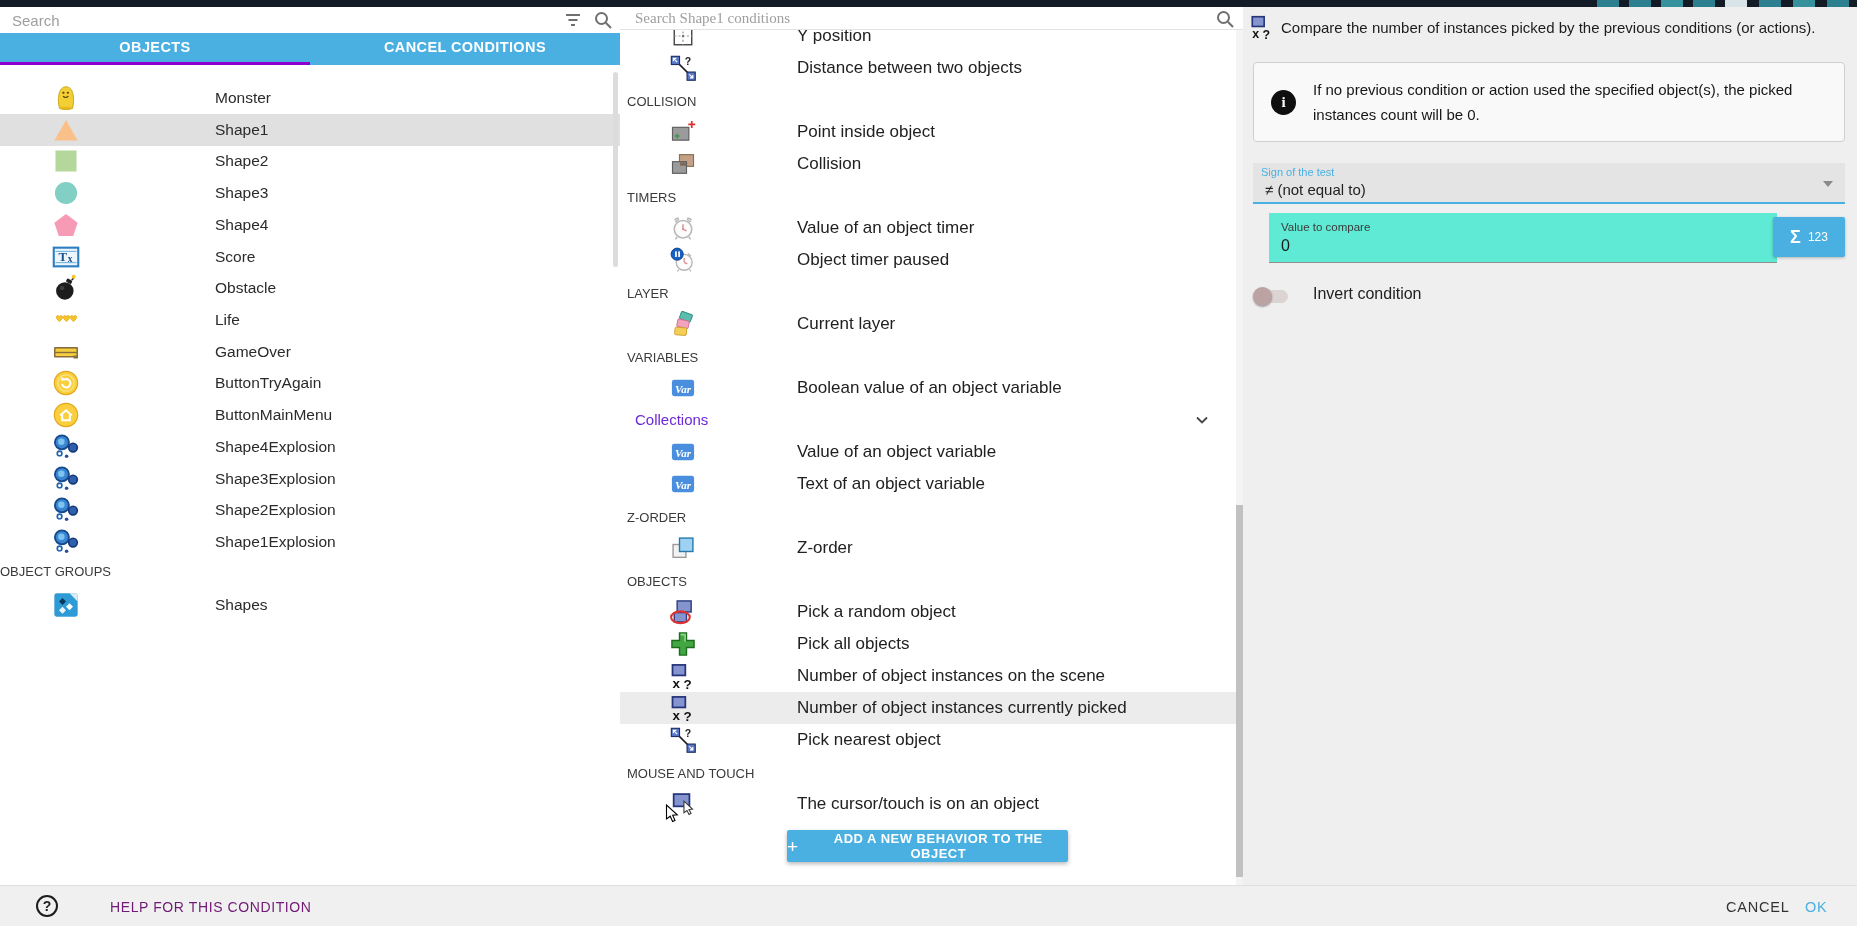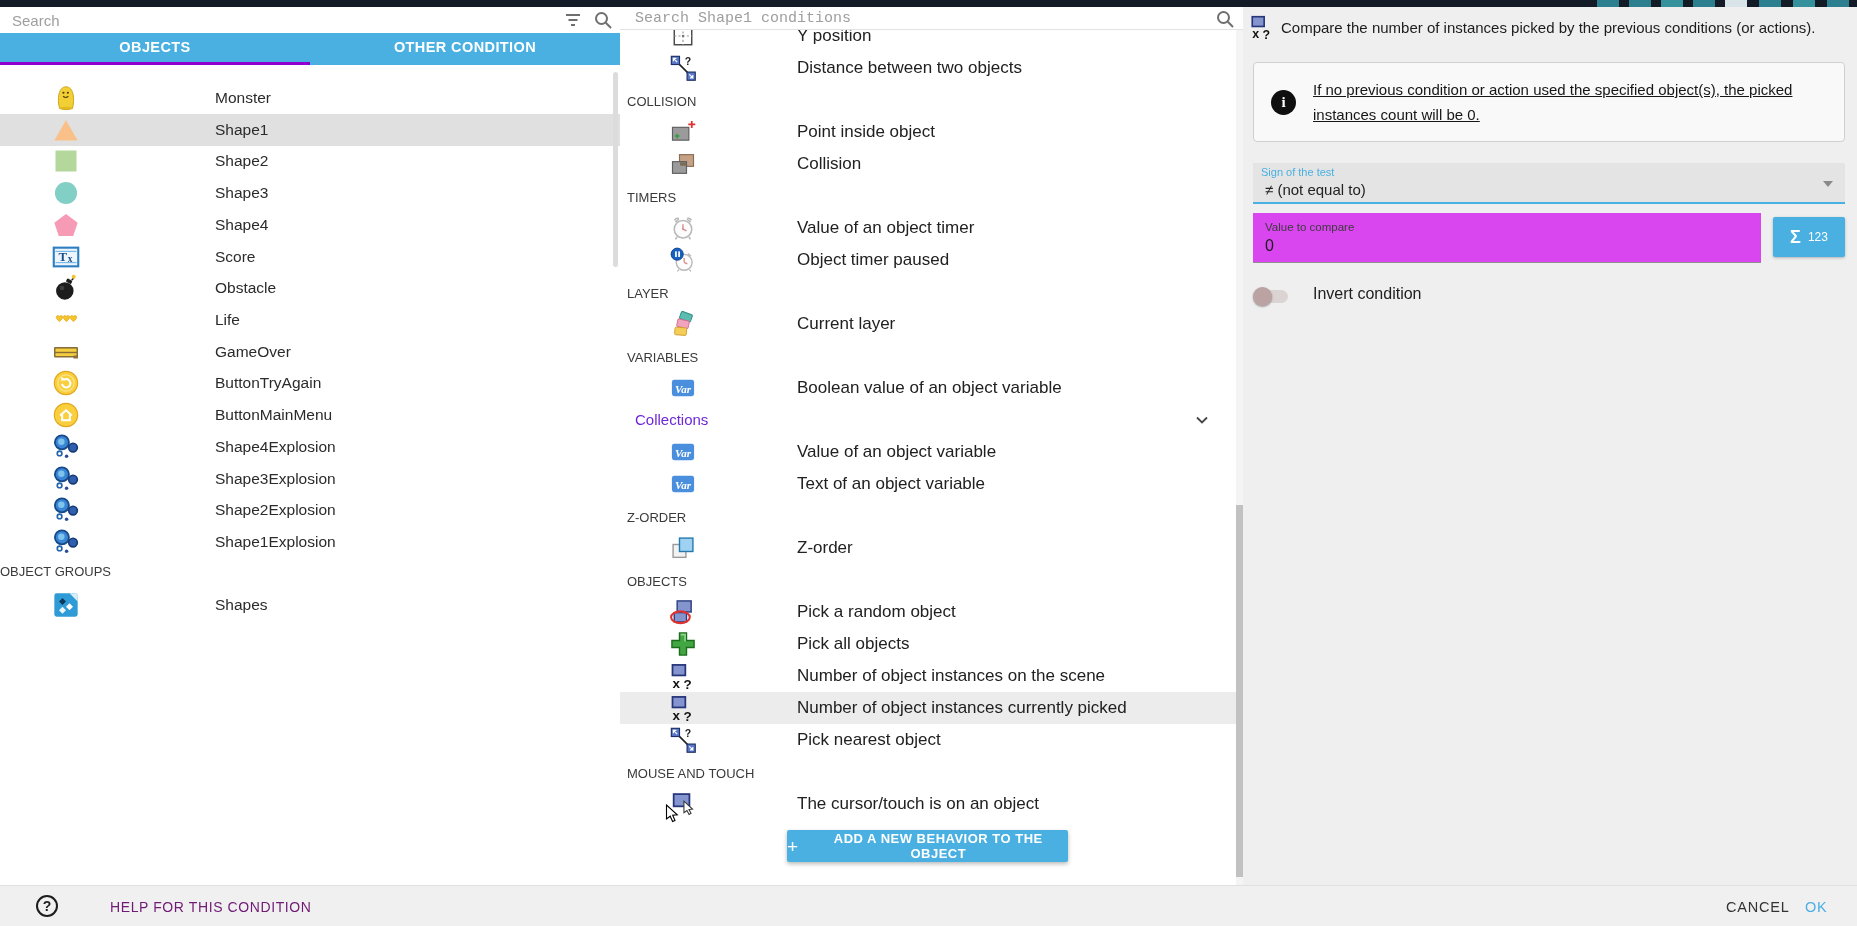--- a/index.html
+++ b/index.html
@@ -34,42 +34,42 @@
   .cond-list { position:absolute; left:0; top:13px; width:623px; height:865px; }
   .cond-row { position:absolute; left:0; width:616px; height:32px; cursor:pointer; }
   .cond-row.selected { background:#ececec; }
   .cond-icon { position:absolute; left:49px; top:2px; width:28px; height:28px; }
   .cond-icon svg { width:28px; height:28px; display:block; }
   .cond-label { position:absolute; left:177px; top:0; height:32px; line-height:32px; font-size:17px; color:#212121; white-space:nowrap; }
   .cond-header { position:absolute; left:7px; width:500px; height:32px; line-height:36px; font-size:13px; color:#3a3a3a; }
   .expander-label { position:absolute; left:15px; top:0; height:32px; line-height:32px; font-size:15px; color:#6d28d9; }
   .expander-chevron { position:absolute; right:26px; top:8px; width:16px; height:16px; }
   .mid-search { position:absolute; left:0; top:0; width:623px; height:23px; background:#fff; border-bottom:1px solid #e3e3e3; z-index:5; }
-  .mid-search input { position:absolute; left:15px; top:1px; width:560px; height:21px; border:none; outline:none; font-size:15px; color:#0f766e; font-family:Liberation Mono, monospace; background:transparent; }
+  .mid-search input { position:absolute; left:15px; top:1px; width:560px; height:21px; border:none; outline:none; font-size:15px; color:#0f766e; font-family:Liberation Serif, serif; background:transparent; }
   .mid-search input::placeholder { color:#9e9e9e; }
   .mid-search-icon { position:absolute; left:595px; top:2px; width:20px; height:20px; }
   .add-behavior-btn { position:absolute; left:167px; top:823px; width:281px; height:32px; background:#4ab0e2; color:#fff; border:none; border-radius:2px; font-size:13px; font-weight:bold; letter-spacing:.5px; cursor:pointer; box-shadow:0 2px 4px rgba(0,0,0,.28); font-family:"Liberation Sans",sans-serif; display:flex; align-items:center; justify-content:center; gap:10px; }
   .add-behavior-btn .plus { font-size:19px; font-weight:normal; line-height:1; }
   .mid-scroll-track { position:absolute; left:616px; top:0; width:7px; height:878px; background:#f4f4f4; }
   .mid-scroll-thumb { position:absolute; left:616px; top:498px; width:7px; height:372px; background:#c1c1c1; }
   .mouse-cursor { position:absolute; left:665px; top:804px; z-index:30; }
 
   
   .right-panel { position:absolute; left:1243px; top:7px; width:614px; height:878px; background:#efefef; }
   .rp-header-icon { position:absolute; left:6px; top:7px; width:26px; height:26px; }
   .rp-header-icon svg { width:26px; height:26px; }
   .rp-title { position:absolute; left:38px; top:12px; width:566px; font-size:15px; color:#1c1c1c; }
   .info-box { position:absolute; left:10px; top:55px; width:592px; height:80px; background:#f9f9f9; border:1px solid #cfcfcf; border-radius:4px; display:flex; align-items:center; }
   .info-icon { flex:0 0 auto; margin-left:17px; width:25px; height:25px; border-radius:50%; background:#0f0f0f; color:#fff; text-align:center; line-height:25px; font-size:15px; font-weight:bold; font-family:"Liberation Serif",serif; }
-  .info-text { margin-left:17px; width:545px; font-size:15px; color:#161616; line-height:25px;text-decoration:underline; }
+  .info-text { margin-left:17px; width:545px; font-size:15px; color:#161616; line-height:25px; }
   .select-field { position:absolute; left:10px; top:156px; width:592px; height:41px; background:#e4e4e4; border-bottom:2px solid #4ab0e2; cursor:pointer; }
   .select-label { position:absolute; left:8px; top:3px; font-size:11px; color:#4ab0e2; }
   .select-value { position:absolute; left:12px; top:18px; font-size:15px; color:#222; }
   .select-arrow { position:absolute; right:12px; top:18px; width:0; height:0; border-left:5px solid transparent; border-right:5px solid transparent; border-top:6px solid #8a8a8a; }
-  .value-field { position:absolute; left:10px; top:206px; width:508px; height:50px; background:#d946ef; border-bottom:1px solid #8f8f8f; }
+  .value-field { position:absolute; left:26px; top:206px; width:508px; height:50px; background:#5eead4; border-bottom:1px solid #8f8f8f; }
   .value-label { position:absolute; left:12px; top:8px; font-size:11.5px; color:#3c3c3c; }
   .value-input { position:absolute; left:12px; top:24px; width:480px; border:none; outline:none; background:transparent; font-size:16px; color:#1b1b1b; font-family:"Liberation Sans",sans-serif; }
   .sigma-btn { position:absolute; left:530px; top:210px; width:72px; height:40px; background:#4ab0e2; border:none; border-radius:2px; color:#fff; cursor:pointer; box-shadow:0 1px 3px rgba(0,0,0,.25); font-family:"Liberation Sans",sans-serif; display:flex; align-items:center; justify-content:center; gap:7px; }
   .sigma-btn .sigma { font-size:18px; font-weight:bold; }
   .sigma-btn .digits { font-size:12px; }
   .invert-row { position:absolute; left:10px; top:273px; width:400px; height:34px; }
   .toggle { position:absolute; left:3px; top:10px; width:32px; height:13px; background:#dcd3d3; border-radius:7px; cursor:pointer; }
   .toggle-thumb { position:absolute; left:-3px; top:-3px; width:19px; height:19px; border-radius:50%; background:#bca3a3; box-shadow:0 1px 2px rgba(0,0,0,.35); }
   .invert-label { position:absolute; left:60px; top:5px; font-size:16px; color:#212121; }
 
@@ -107,21 +107,21 @@
       <span class="lp-icon" style="left:593px">
         <svg viewBox="0 0 20 20">
             <circle cx="8.5" cy="8.5" r="5.5" fill="none" stroke="#6f6f6f" stroke-width="2"></circle>
             <line x1="12.8" y1="12.8" x2="18" y2="18" stroke="#6f6f6f" stroke-width="2"></line>
           </svg>
       </span>
     </div>
     <div class="tab-bar" id="tabBar">
       <div class="tab-indicator" id="tabIndicator" style="background: rgb(142, 0, 207);"></div>
     <div class="tab" style="left: 0px; width: 310px;">OBJECTS</div>
-        <div class="tab" style="left: 310px; width: 310px;">OTHER CONDITION</div>
+        <div class="tab" style="left: 310px; width: 310px;">CANCEL CONDITIONS</div>
       </div>
     <div class="left-list" id="leftList">
         <div class="obj-row" style="top: 17px;">
           <span class="obj-icon">
             <svg viewBox="0 0 24 24">
               <path d="M6.5 21 C4.8 15 5.2 7.5 8 4.2 C10.2 1.8 13.8 1.8 16 4.2 C18.8 7.5 19.2 15 17.5 21 C14 22.3 10 22.3 6.5 21 Z" fill="#f2cf35" stroke="#caa214" stroke-width="0.8"></path>
               <ellipse cx="12" cy="20.6" rx="5.6" ry="1.2" fill="#e4b81f"></ellipse>
               <circle cx="9.8" cy="7.5" r="0.95" fill="#553c00"></circle>
               <circle cx="13.6" cy="7.5" r="0.95" fill="#553c00"></circle>
               <path d="M9.5 10.5 Q11.7 12.6 14 10.5" stroke="#553c00" stroke-width="0.9" fill="none"></path>

